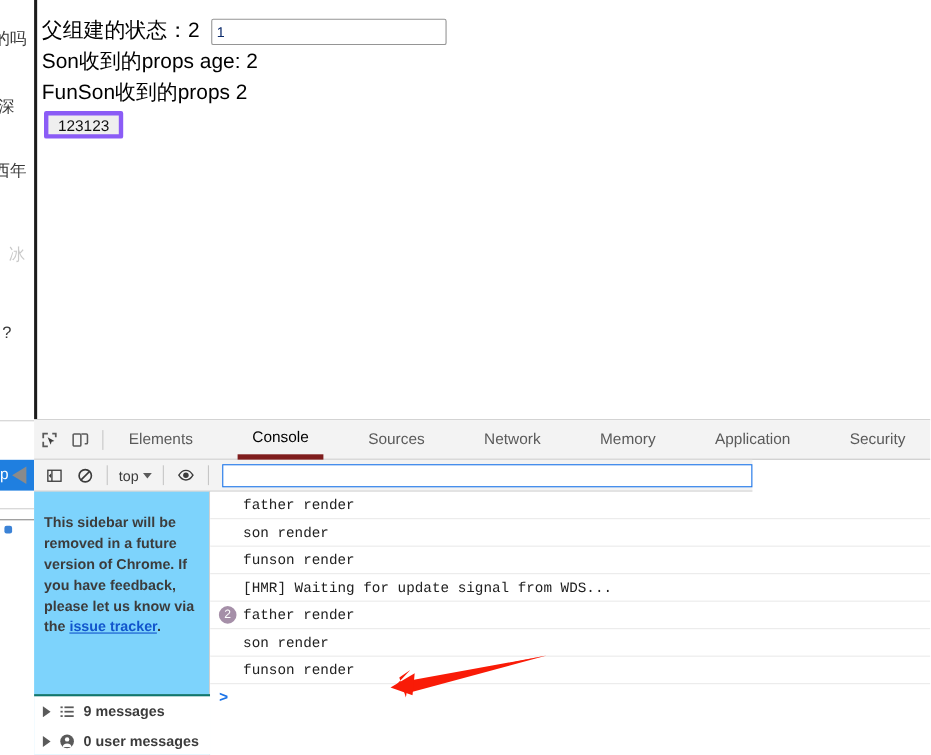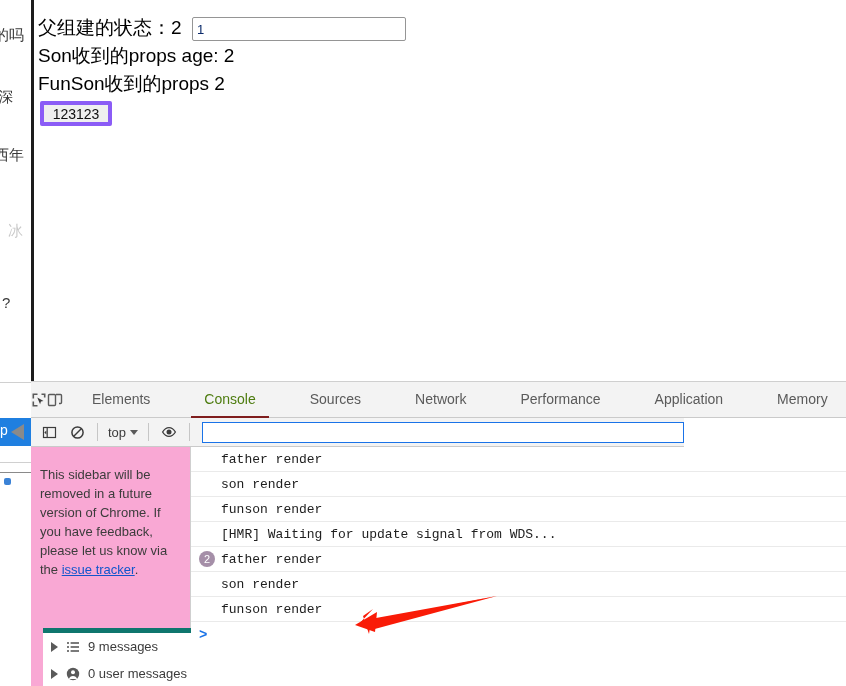--- a/index.html
+++ b/index.html
@@ -175,22 +175,22 @@
     align-items: center;
     padding: 0 13px;
     font-size: 14px;
     color: #5a5a5a;
     cursor: default;
     white-space: nowrap;
     border-bottom: 2px solid transparent;
     box-sizing: border-box;
   }
   .dt-tab.active {
-    color: #4d7c0f;
-    border-bottom: 2px solid #7f1d1d;
+    color: #000000;
+    border-bottom: 5px solid #7f1d1d;
   }
 
   .dt-filterbar {
     position: absolute;
     left: 0; top: 36px;
     width: 653px; height: 29px;
     background: #f3f3f3;
     border-bottom: 1px solid #cacaca;
     box-sizing: border-box;
     display: flex;
@@ -229,42 +229,43 @@
   
   .console-body {
     position: absolute;
     left: 0; top: 65px;
     width: 815px; height: 240px;
     display: flex;
   }
   .console-sidebar {
     width: 160px;
     min-width: 160px;
-    background: #f9a8d4;
+    background: #7dd3fc;
     border-right: 1px solid #cfcfcf;
     box-sizing: border-box;
     position: relative;
+    font-weight: bold;
   }
   .sidebar-notice {
     position: absolute;
     left: 9px; top: 18px;
     width: 140px;
     font-size: 13px;
     line-height: 19px;
     color: #3c3c3c;
   }
   .sidebar-notice a {
     color: #1155cc;
     text-decoration: underline;
   }
   .sidebar-footer {
     position: absolute;
-    left: 12px; bottom: 0;
+    left: 0; bottom: 0;
     width: 160px;
-    border-top: 5px solid #0f766e;
+    border-top: 2px solid #0f766e;
     box-sizing: border-box;
     background: #ffffff;
   }
   .sf-row {
     display: flex;
     align-items: center;
     height: 27px;
     padding-left: 8px;
     font-size: 13px;
     color: #3c3c3c;
@@ -393,23 +394,22 @@
           <rect x="1.5" y="2.5" width="7" height="11" rx="1" fill="none" stroke="#5a5a5a" stroke-width="1.4"></rect>
           <path d="M9 2.5 h4.5 a1 1 0 0 1 1 1 v7 a1 1 0 0 1 -1 1 h-1.5" fill="none" stroke="#5a5a5a" stroke-width="1.4"></path>
         </svg>
       </div>
       <div class="dt-sep"></div>
       <div class="dt-tabs">
         <div class="dt-tab">Elements</div>
         <div class="dt-tab active">Console</div>
         <div class="dt-tab">Sources</div>
         <div class="dt-tab">Network</div>
-        <div class="dt-tab">Performance</div>
+        <div class="dt-tab">Memory</div>
         <div class="dt-tab">Application</div>
-        <div class="dt-tab">Memory</div>
         <div class="dt-tab">Security</div>
       </div>
     </div>
 
     <div class="dt-filterbar">
       <div class="dt-icon-btn">
         <svg width="15" height="15" viewBox="0 0 15 15">
           <rect x="1.5" y="2.5" width="12" height="10" fill="none" stroke="#3c3c3c" stroke-width="1.2"></rect>
           <line x1="5.2" y1="2.5" x2="5.2" y2="12.5" stroke="#3c3c3c" stroke-width="1.2"></line>
           <path d="M4.4 5.4 v4.2 l-2.1 -2.1 z" fill="#3c3c3c"></path>

